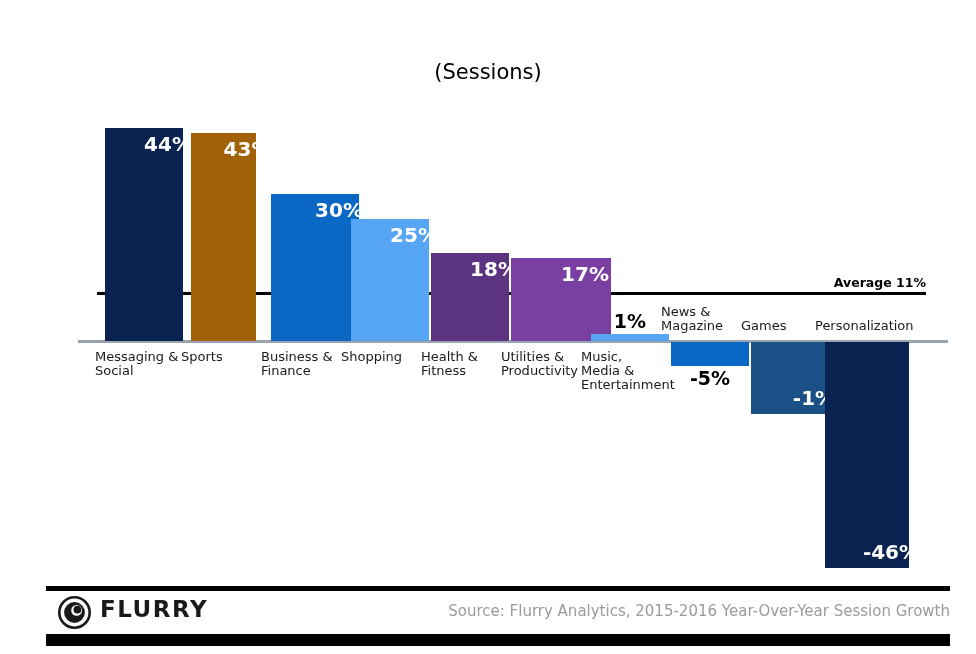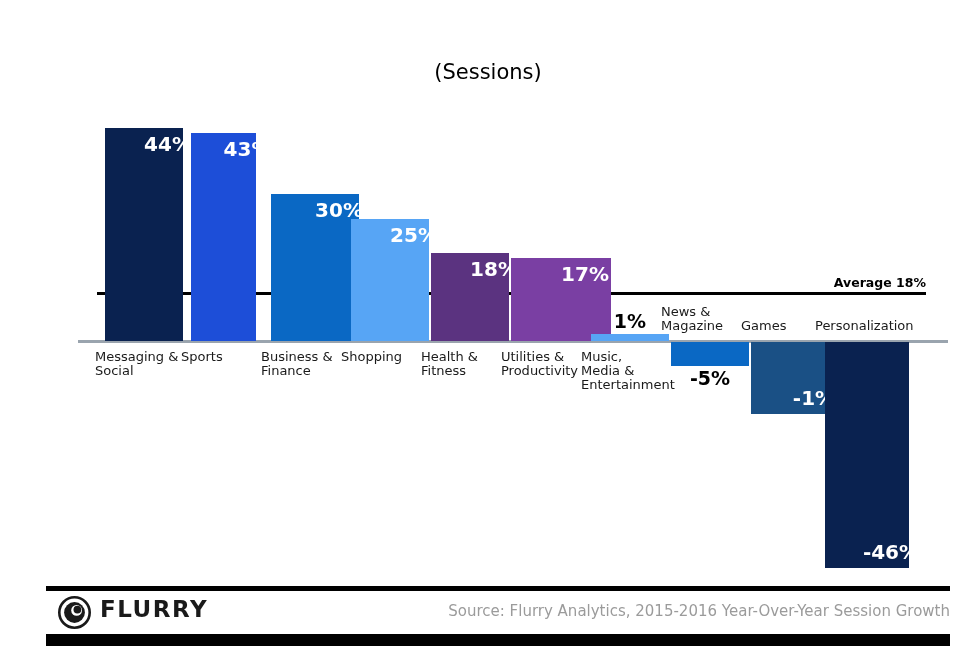--- a/index.html
+++ b/index.html
@@ -170,27 +170,27 @@
 
 <div id="chart-root">
 
   <div class="subtitle">(Sessions)</div>
 
   <div class="plot">
 
     <div class="baseline"></div>
 
     <div class="avg-line"></div>
-    <div class="avg-label">Average 18%</div>
+    <div class="avg-label">Average 11%</div>
 
     <div id="bars-layer">
         <div class="bar" style="left: 105px; top: 128px; width: 78px; height: 213px; background: rgb(10, 34, 80);">
           <span class="bar-value inside-top">44%</span>
         </div>
-        <div class="bar" style="left: 191px; top: 133px; width: 65px; height: 208px; background: #1d4ed8;">
+        <div class="bar" style="left: 191px; top: 133px; width: 65px; height: 208px; background: #a16207;">
           <span class="bar-value inside-top">43%</span>
         </div>
         <div class="bar" style="left: 271px; top: 194px; width: 88px; height: 147px; background: rgb(10, 104, 196);">
           <span class="bar-value inside-top">30%</span>
         </div>
         <div class="bar" style="left: 351px; top: 219px; width: 78px; height: 122px; background: rgb(87, 165, 245);">
           <span class="bar-value inside-top">25%</span>
         </div>
         <div class="bar" style="left: 431px; top: 253px; width: 78px; height: 88px; background: rgb(91, 51, 128);">
           <span class="bar-value inside-top">18%</span>

